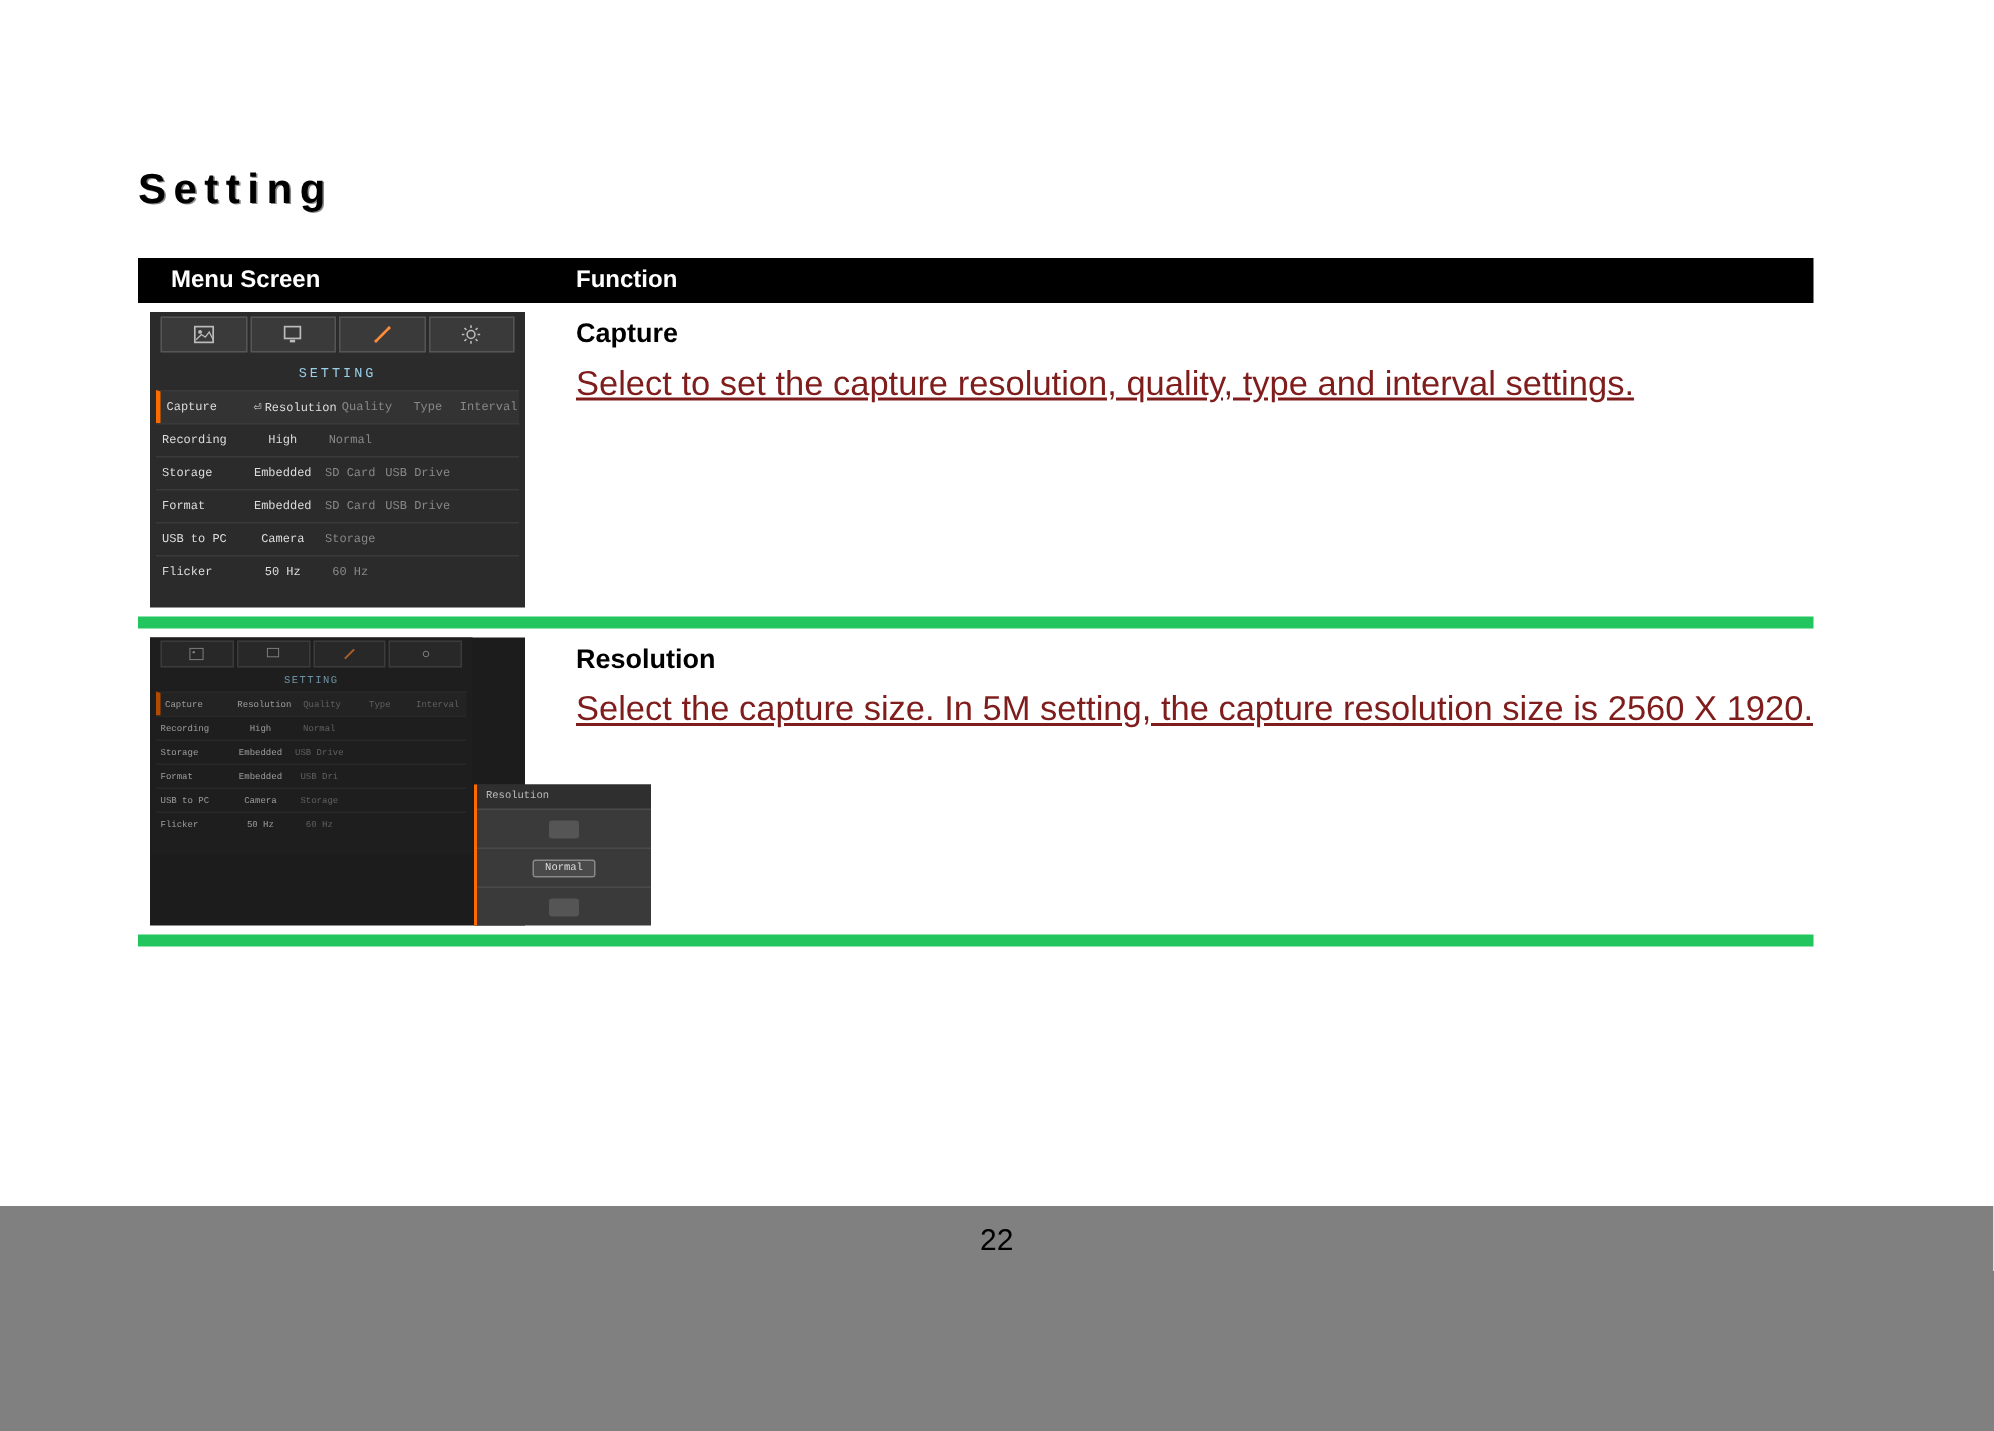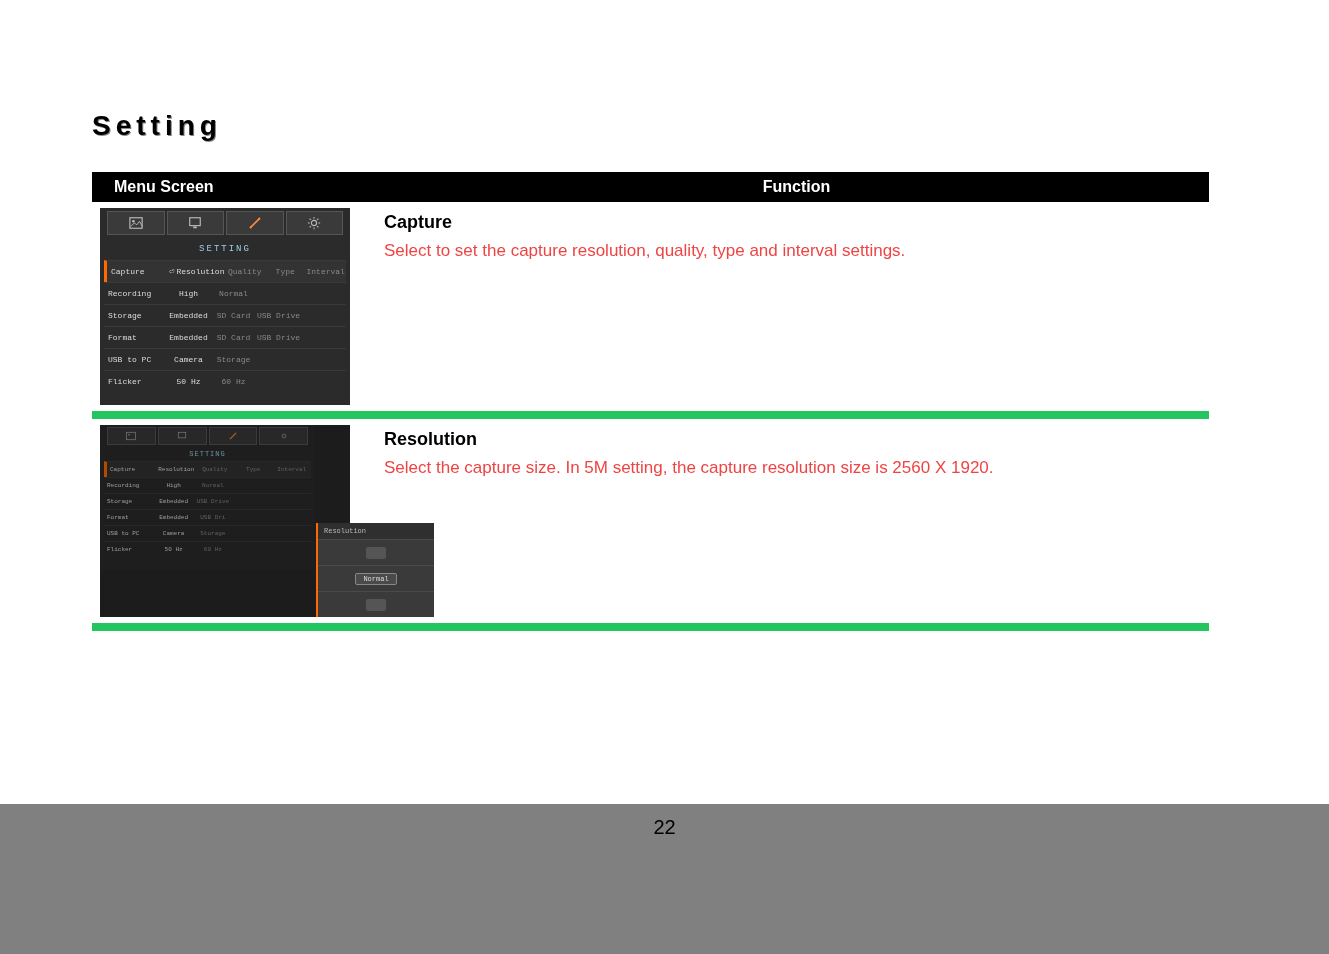--- a/index.html
+++ b/index.html
@@ -32,40 +32,41 @@
     border-radius: 11px;
   }
   .header-cell {
     color: #fff;
     font-weight: bold;
     font-size: 16px;
     padding: 4px 0 4px 22px;
     vertical-align: middle;
   }
   .header-cell.menu { width: 292px; }
-  .header-cell.func { width: 825px; padding-left: 0; text-align: center; }
+  .header-cell.func { width: 825px; padding-left: 0; }
   .data-row td {
     vertical-align: top;
     padding: 6px 0 6px 8px;
     border-bottom: 8px solid #22c55e;
   }
   .data-row td.func-cell {
     padding-left: 0;
     padding-top: 10px;
   }
   .func-title {
     font-weight: bold;
     font-size: 18px;
     color: #000;
     margin-bottom: 6px;
   }
   .func-desc {
-    font-size: 17px;
-    color: #ef4444;
+    font-size: 23px;
+    color: #7f1d1d;
     line-height: 1.4;
+    text-decoration: underline;
   }
 
   
   .shot1 {
     width: 250px;
     height: 197px;
     background: #2b2b2b;
     position: relative;
     font-family: 'Courier New', monospace;
   }

